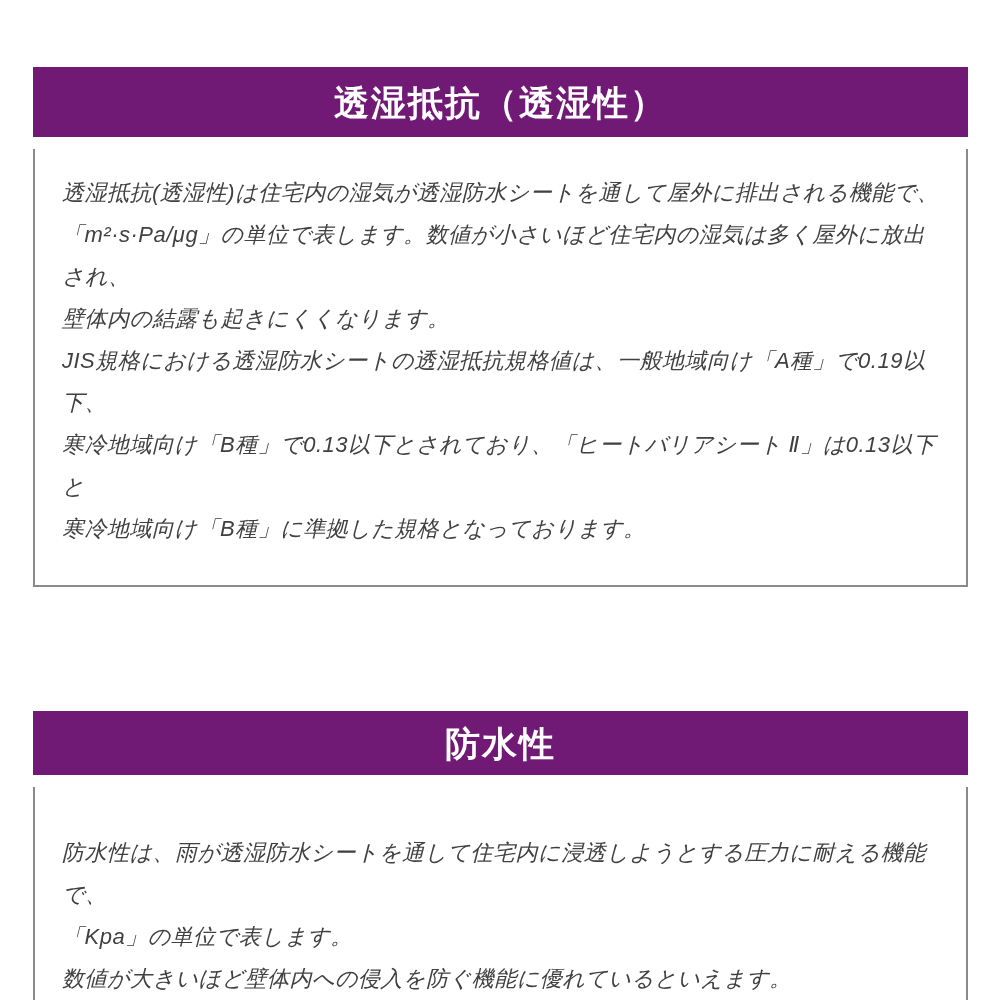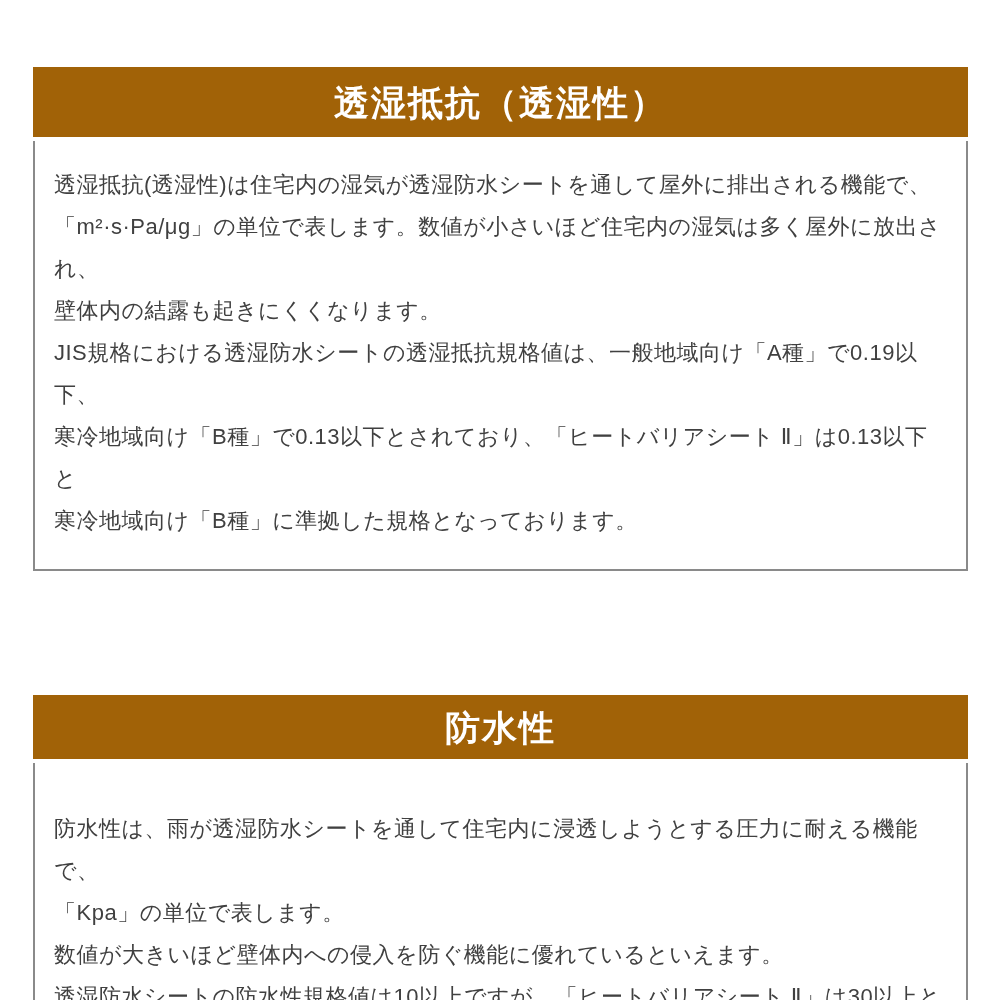--- a/index.html
+++ b/index.html
@@ -15,21 +15,21 @@
     background: #ffffff;
     overflow: hidden;
   }
   .content {
     padding: 67px 32px 0 33px;
   }
   .section + .section {
     margin-top: 124px;
   }
   .section-header {
-    background: #a16207;
+    background: #701a75;
     display: flex;
     align-items: center;
     justify-content: center;
   }
   .section-header.h1 { height: 70px; }
   .section-header.h2 { height: 64px; }
   .section-title {
     margin: 0;
     color: #ffffff;
     font-size: 35px;
@@ -37,27 +37,28 @@
     letter-spacing: 2px;
     line-height: 1;
   }
   .section-body {
     border: 2px solid #8a8a8a;
     border-top: none;
     background: #ffffff;
     box-sizing: border-box;
   }
   .section-body p {
-    margin: 4px;
+    margin: 12px;
     padding: 23px 14px 23px 15px;
     font-size: 22px;
     line-height: 42px;
     color: #404040;
     white-space: pre-line;
     letter-spacing: 0.5px;
+    font-style: italic;
   }
   .section-body.b2 p {
     padding-top: 45px;
     padding-bottom: 19px;
   }
 </style>
 </head>
 <body>
 
 <div class="page">

